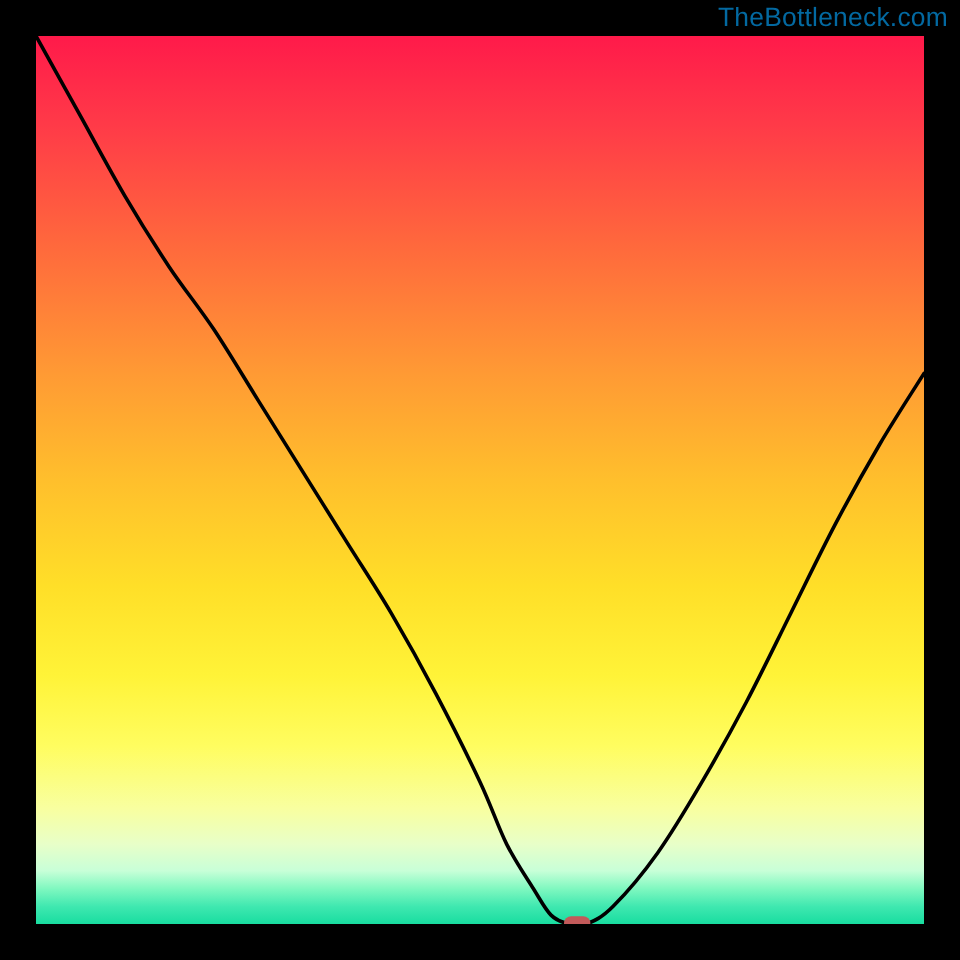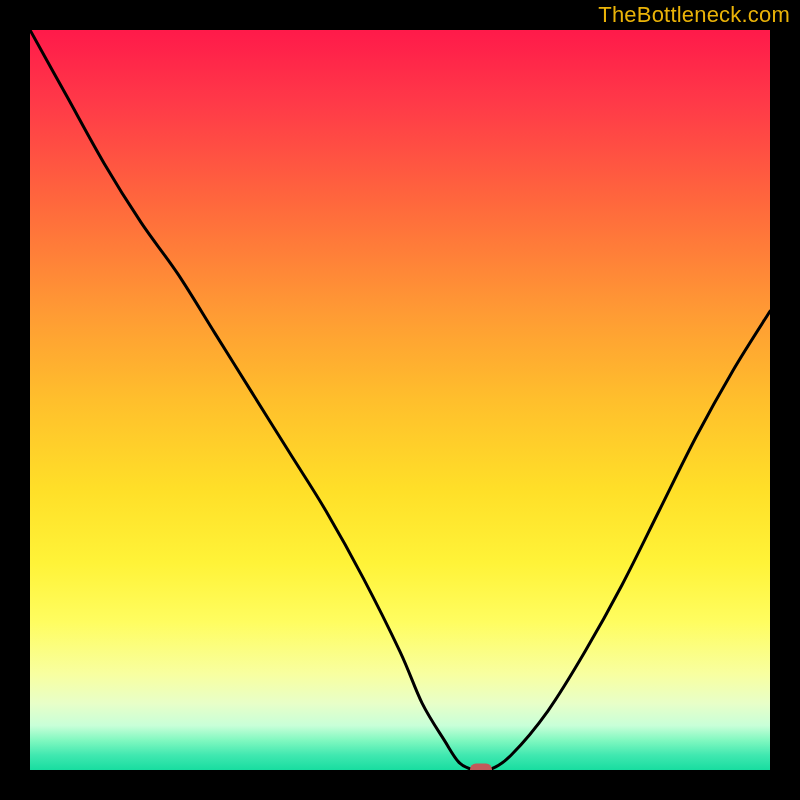--- a/index.html
+++ b/index.html
@@ -14,21 +14,21 @@
   .frame {
     position: relative;
     width: 800px;
     height: 800px;
     background: #000;
   }
   .watermark {
     position: absolute;
     top: 2px;
     right: 10px;
-    color: #eab308;
+    color: #0369a1;
     font-size: 22px;
     font-weight: 500;
     letter-spacing: 0.2px;
     z-index: 5;
   }
   .plot-area {
     position: absolute;
     left: 30px;
     top: 30px;
     width: 740px;

